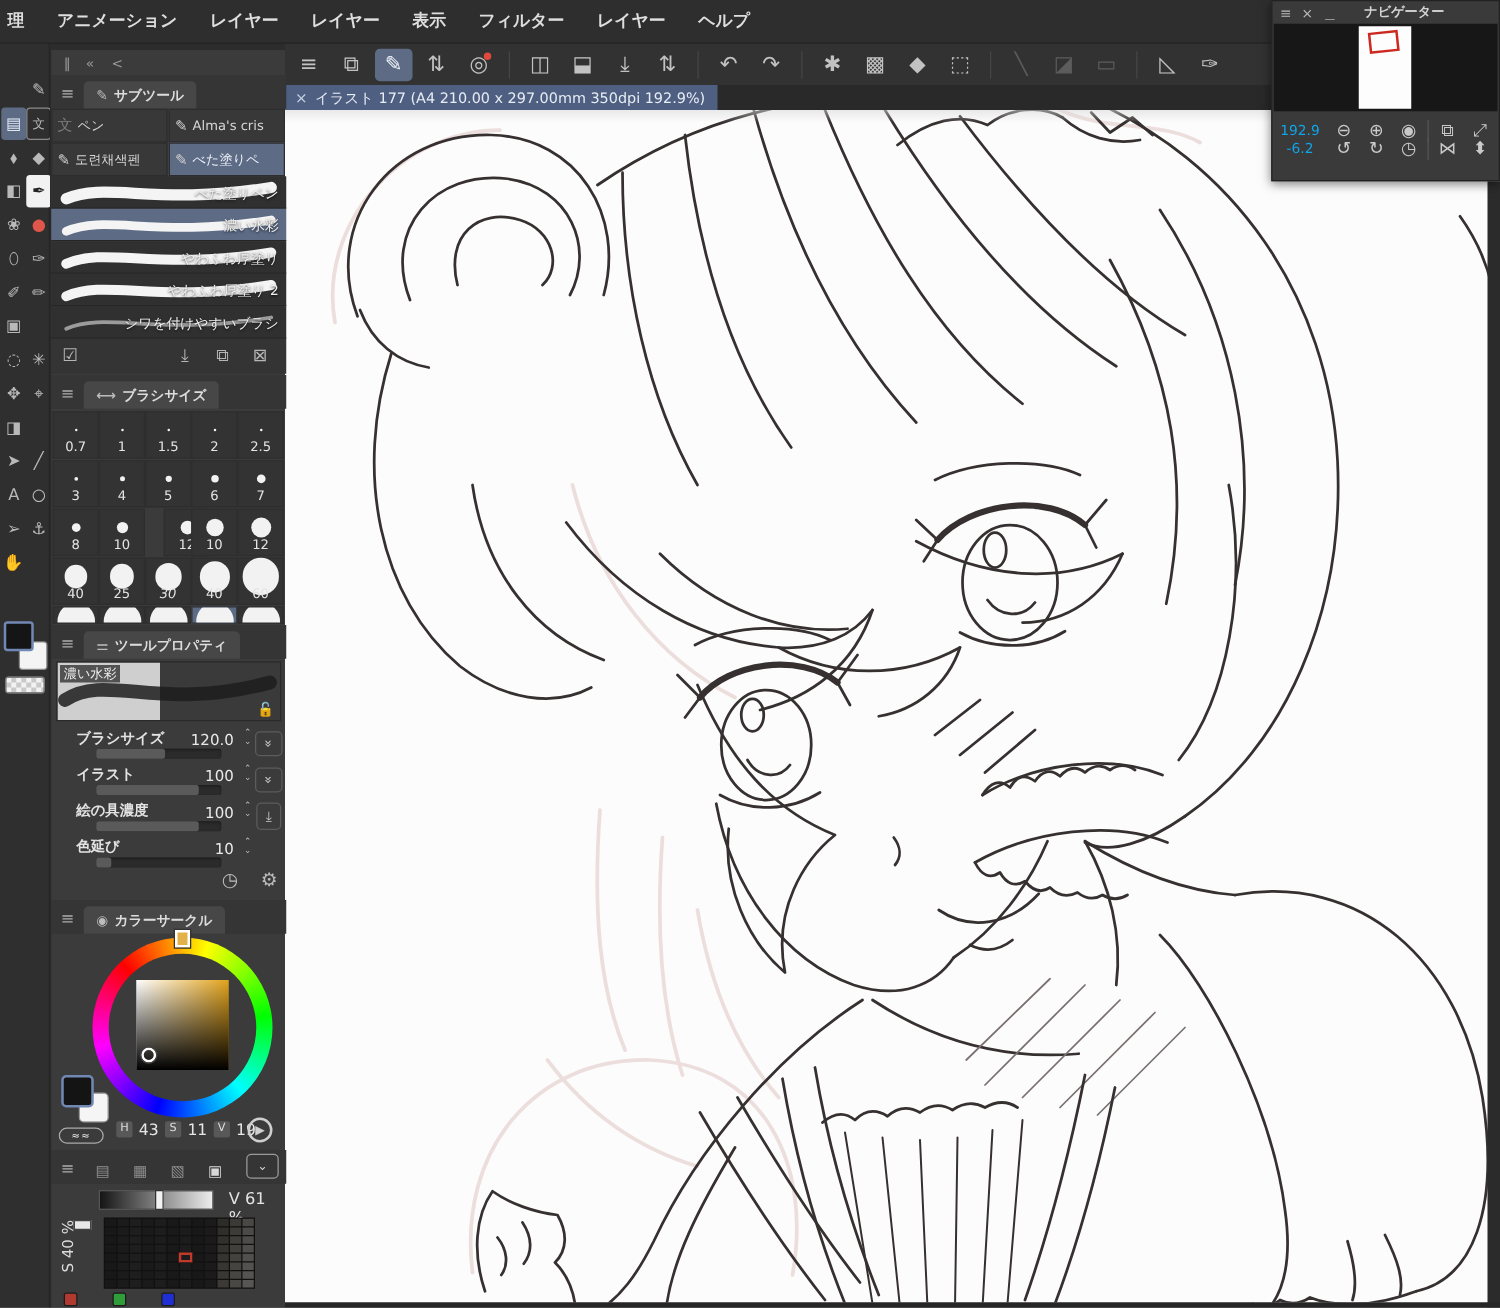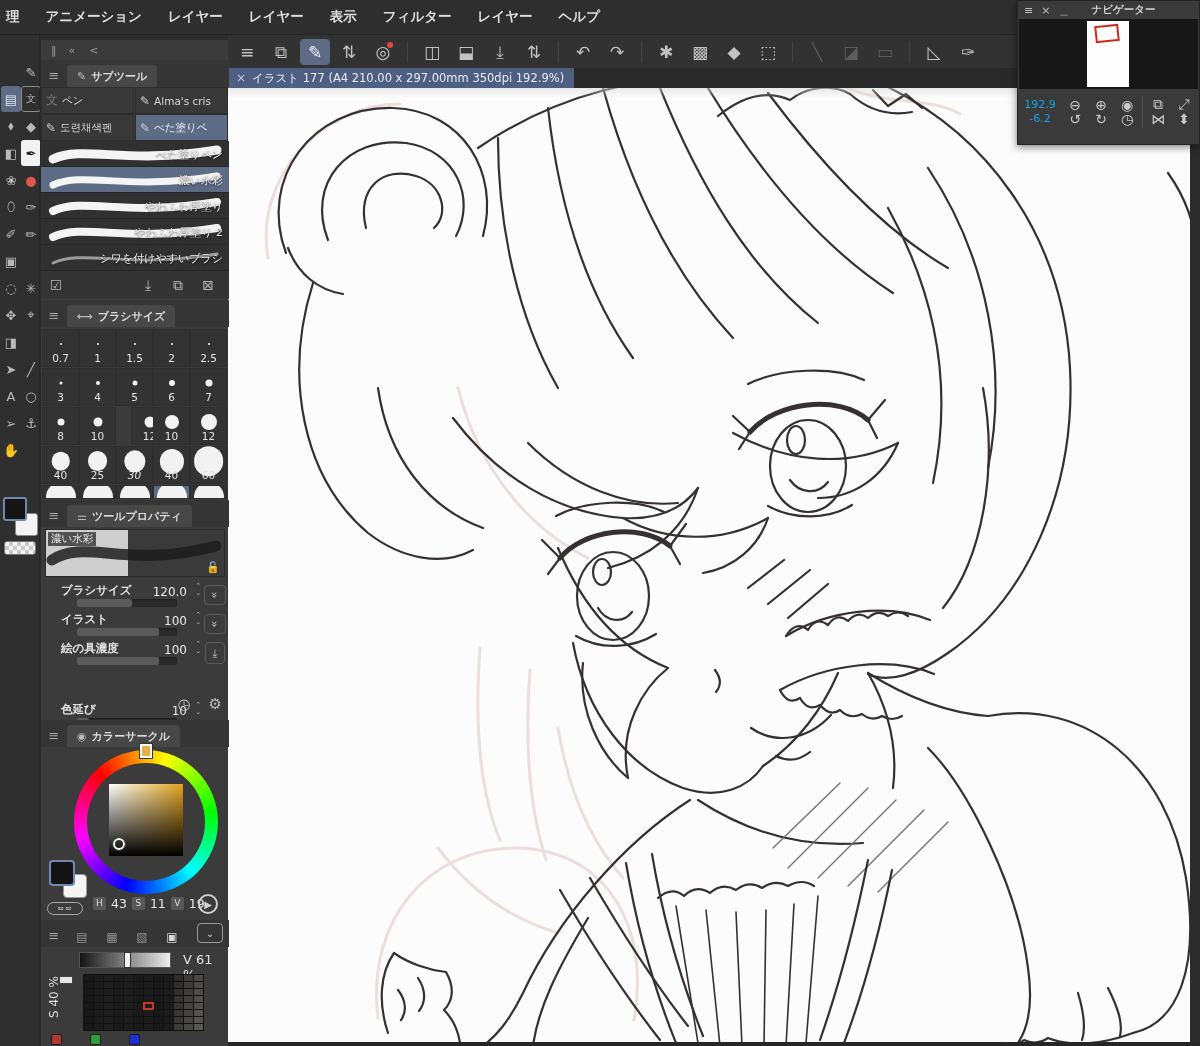--- a/index.html
+++ b/index.html
@@ -534,21 +534,21 @@
         </div>
         <div class="prop-row" style="top: 601px;">
           <span class="plab">絵の具濃度</span>
           <span class="pval">100</span>
           <span class="spin">⌃<br>⌄</span>
           <div class="track">
             <div class="fillbar" style="width: 82%;"></div>
           </div>
           <div class="pbtn">⤓</div>
         </div>
-        <div class="prop-row" style="top: 662px;">
+        <div class="prop-row" style="top: 630px;">
           <span class="plab">色延び</span>
           <span class="pval">10</span>
           <span class="spin">⌃<br>⌄</span>
           <div class="track">
             <div class="fillbar" style="width: 12%;"></div>
           </div>
         </div>
       </div>
     <div class="tp-footer" style="top:655px" id="tp-footer">
         <span>◷</span>

